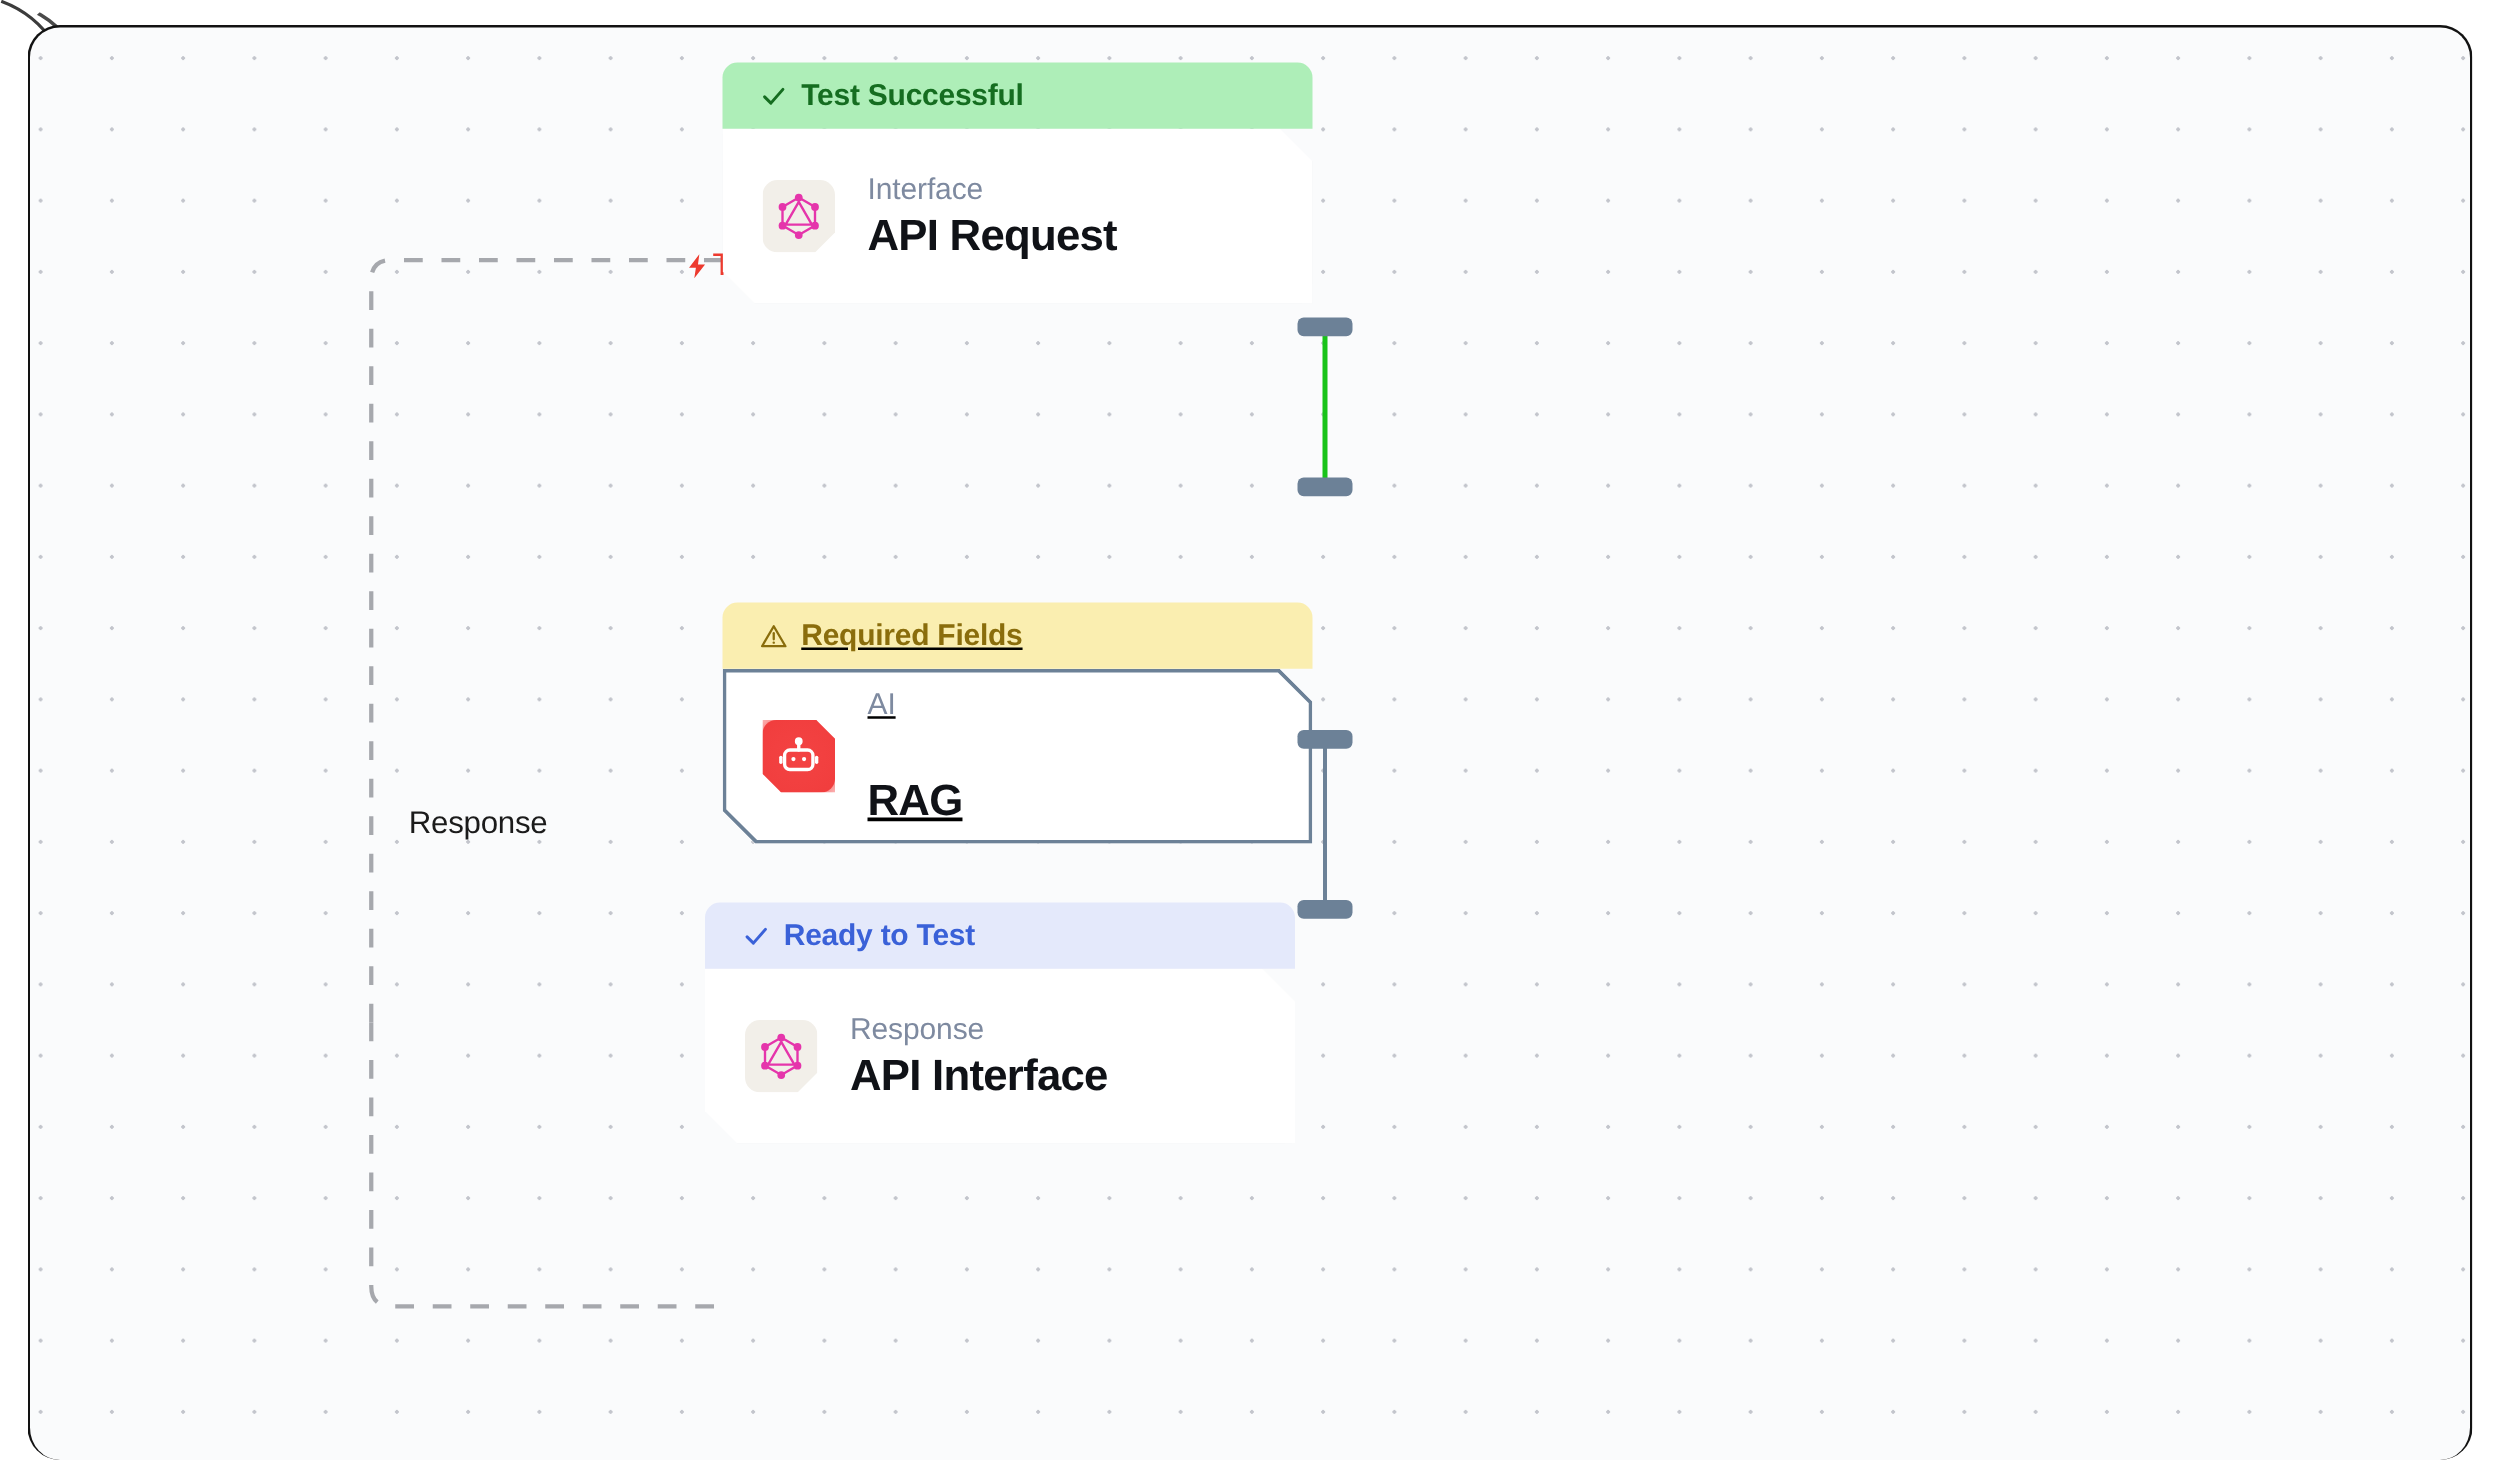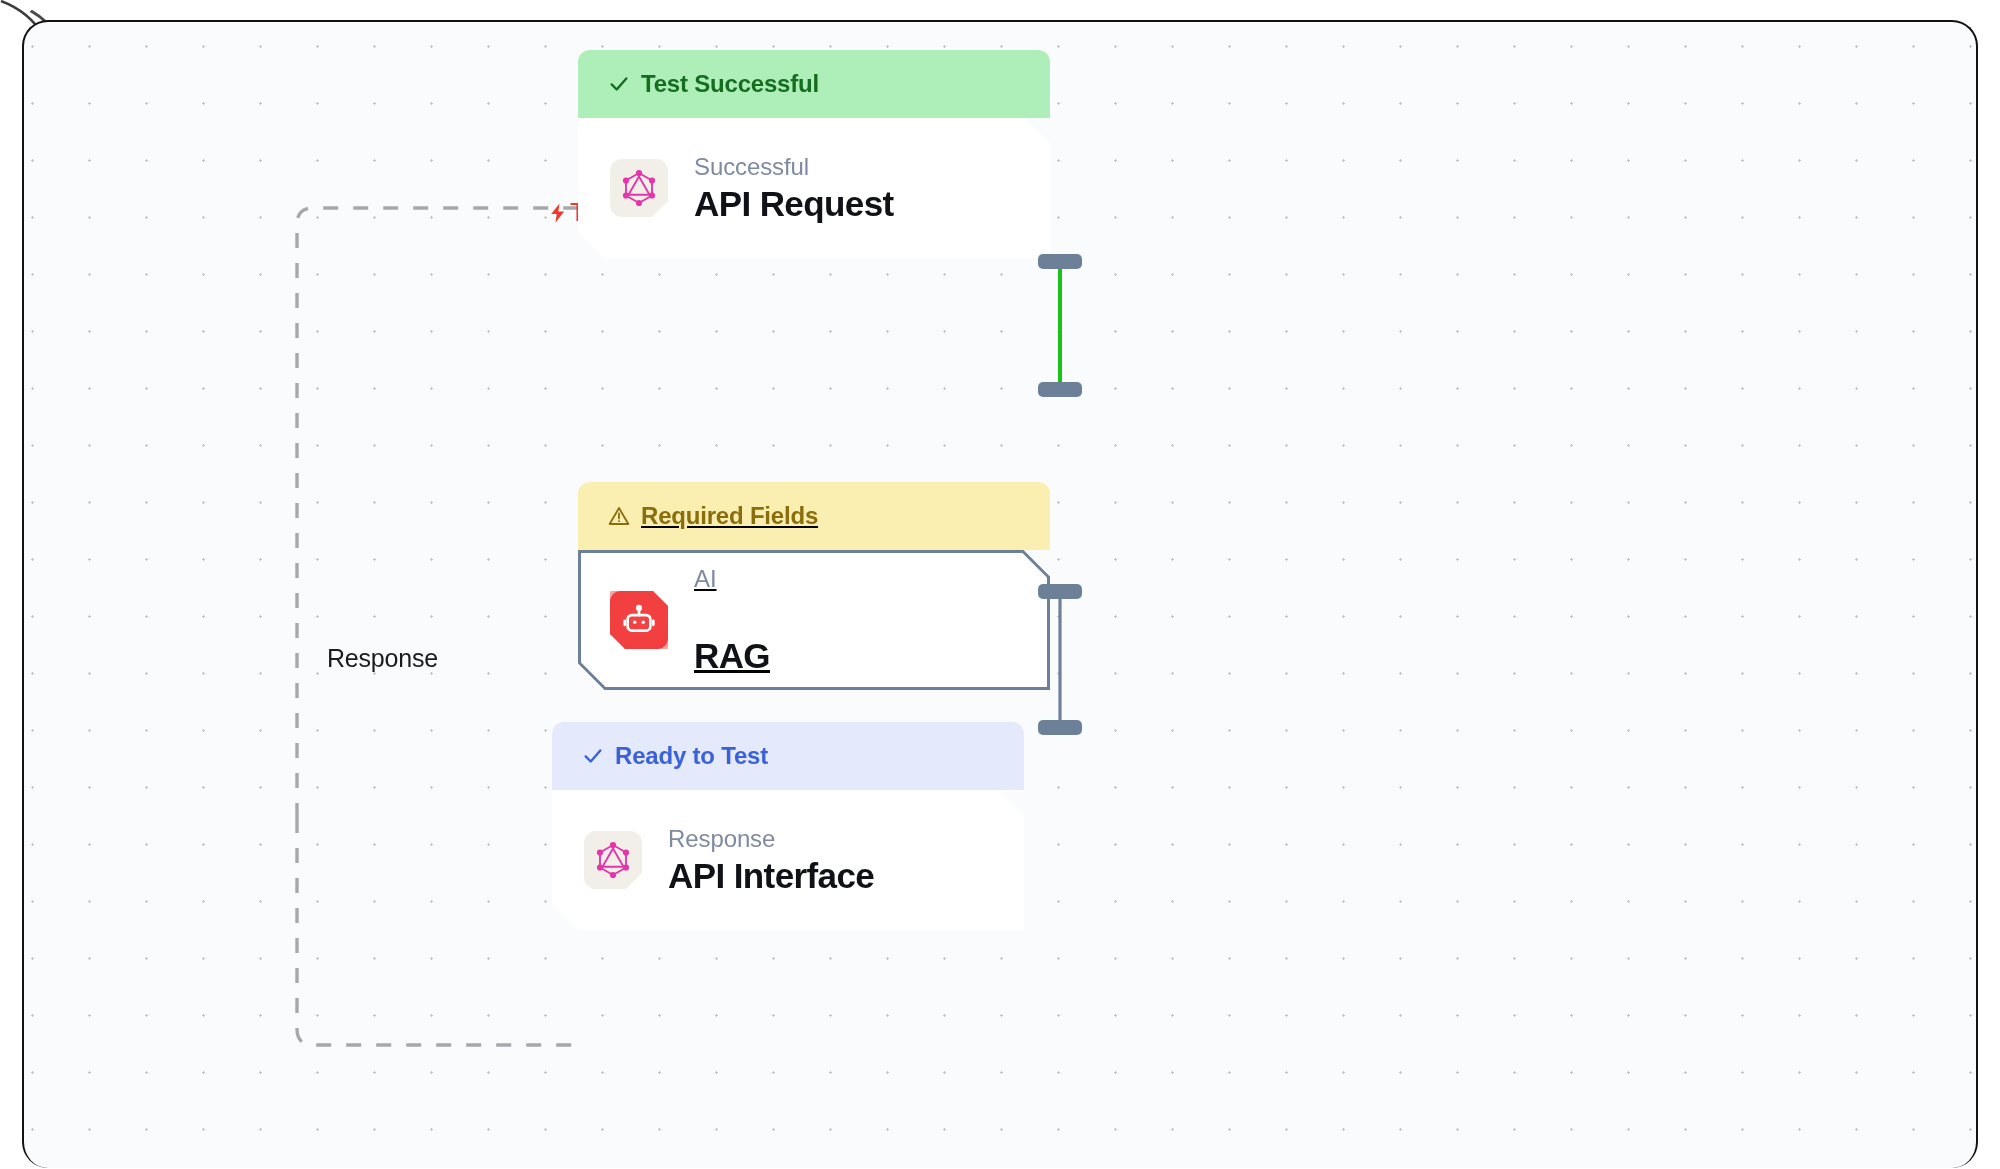--- a/index.html
+++ b/index.html
@@ -75,21 +75,21 @@
   
   .node {
     position: absolute;
     width: 472px;
     z-index: 4;
   }
 
   
   .status-bar {
     position: relative;
-    height: 68px;
+    height: 53px;
     border-radius: 12px 12px 0 0;
     display: flex;
     align-items: center;
     padding-left: 30px;
     box-sizing: border-box;
     font-size: 24px;
     font-weight: 700;
     letter-spacing: -0.2px;
     gap: 11px;
   }
@@ -227,21 +227,21 @@
               <circle cx="20" cy="5" r="3.1"></circle>
               <circle cx="33" cy="12.5" r="3.1"></circle>
               <circle cx="33" cy="27.5" r="3.1"></circle>
               <circle cx="20" cy="35" r="3.1"></circle>
               <circle cx="7" cy="27.5" r="3.1"></circle>
               <circle cx="7" cy="12.5" r="3.1"></circle>
             </g>
           </svg>
         </div>
         <div class="node-text">
-          <div class="node-kind">Successful</div>
+          <div class="node-kind">Interface</div>
           <div class="node-title">API Request</div>
         </div>
       </div>
     </div>
 
     <div class="node" id="node-rag" style="left:554px; top:460px;text-decoration:underline;">
       <div class="status-bar status-warning">
         <svg class="warn" viewBox="0 0 24 24" fill="none" stroke="#8a6d0c" stroke-width="2" stroke-linecap="round" stroke-linejoin="round">
           <path d="M12 3.3 L22.2 20.7 H1.8 Z"></path>
           <path d="M12 9.3 V14.6"></path>
@@ -265,21 +265,21 @@
             <circle cx="15" cy="13.6" r="1.2" fill="#ffffff" stroke="none"></circle>
           </svg>
         </div>
         <div class="node-text" style="z-index:2;gap:43px;">
           <div class="node-kind">AI</div>
           <div class="node-title">RAG</div>
         </div>
       </div>
     </div>
 
-    <div class="node" id="node-api-response" style="left:528px; top:700px;">
+    <div class="node" id="node-api-response" style="left:540px; top:700px;">
       <div class="status-bar status-info">
         <svg class="tick" viewBox="0 0 24 24" fill="none" stroke="#3a61d8" stroke-width="2.6" stroke-linecap="round" stroke-linejoin="round">
           <path d="M4 12.5 L9.5 18 L20 6"></path>
         </svg>
         <span>Ready to Test</span>
       </div>
       <div class="card">
         <div class="icon-tile graphql">
           <svg viewBox="0 0 40 40">
             <g stroke="#e535ab" stroke-width="1.9" fill="none">

